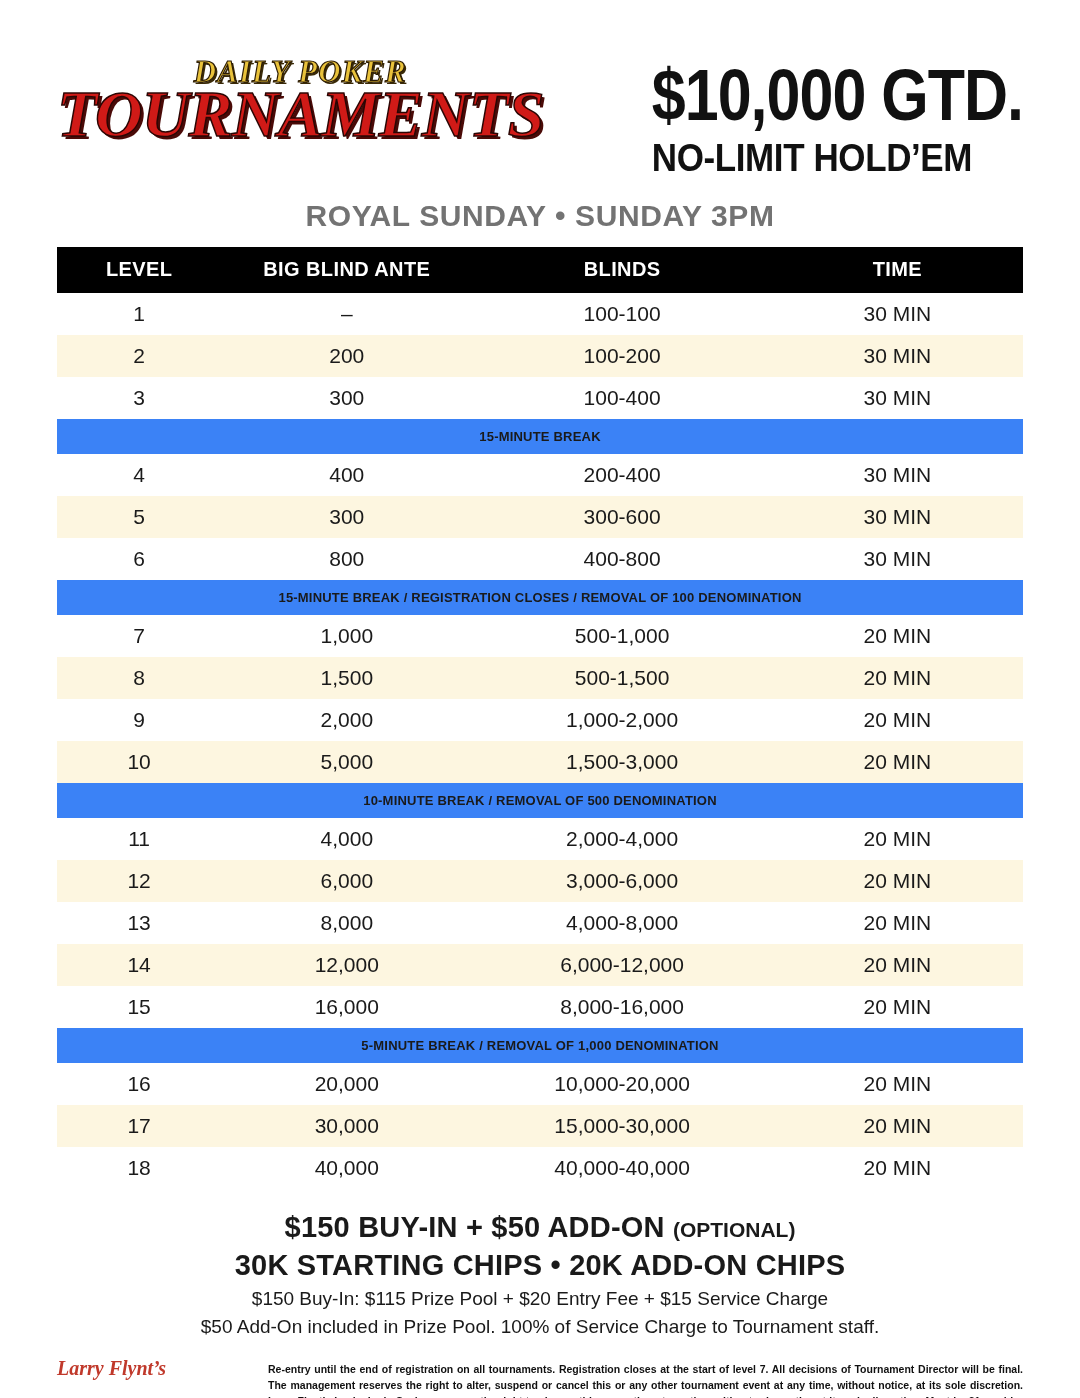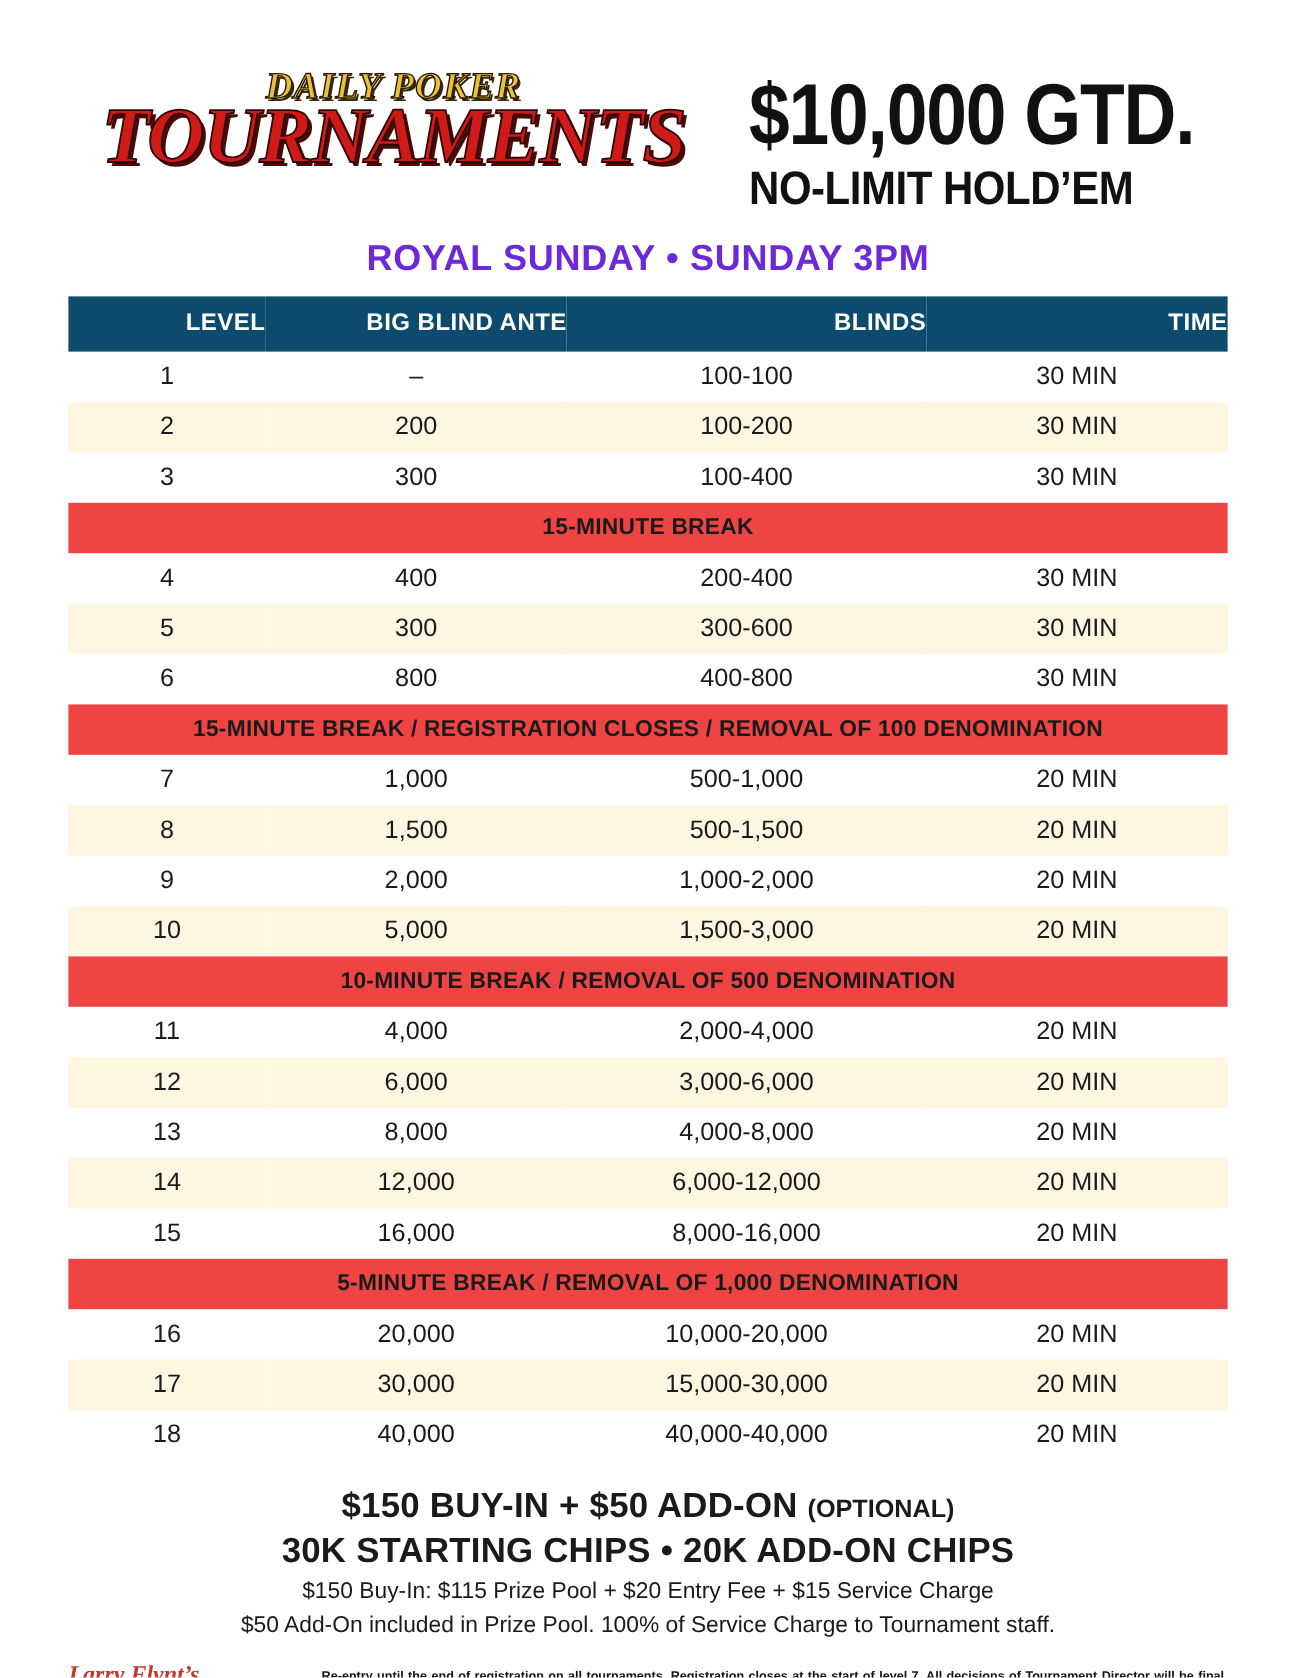--- a/index.html
+++ b/index.html
@@ -19,21 +19,21 @@
     width: 1080px;
     height: 1398px;
     box-sizing: border-box;
     padding: 0 57px;
   }
 
   
   .header {
     display: flex;
     align-items: flex-start;
-    justify-content: center;
+    justify-content: space-between;
     padding-top: 46px;
     gap: 53px;
   }
   .logo-block {
     text-align: center;
     padding-top: 10px;
   }
   .logo-daily {
     font-family: "Liberation Serif", serif;
     font-weight: bold;
@@ -80,50 +80,50 @@
     transform: scaleY(1.12);
     transform-origin: left top;
   }
 
   .event-title {
     text-align: center;
     font-weight: bold;
     font-size: 30px;
     letter-spacing: 0.6px;
     margin-top: 24px;
-    color: #6d28d9;
+    color: #737373;
   }
 
   
   table.sched {
     width: 100%;
     border-collapse: collapse;
     margin-top: 14px;
     table-layout: fixed;
   }
   table.sched th {
-    background: #0c4a6e;
+    background: #000000;
     color: #ffffff;
     font-size: 20px;
     font-weight: bold;
     letter-spacing: 0.4px;
     padding: 11px 0 12px 0;
-    text-align: right;
+    text-align: center;
   }
   table.sched td {
     font-size: 21px;
     text-align: center;
     padding: 9px 0 9px 0;
     color: #1a1a1a;
   }
   tr.alt td { background: #fdf6e0; }
   tr.breakrow td {
-    background: #ef4444;
-    font-weight: bold;
-    font-size: 19px;
+    background: #3b82f6;
+    font-weight: bold;
+    font-size: 13px;
     padding: 10px 0;
     letter-spacing: 0.2px;
   }
   col.c-level { width: 17%; }
   col.c-bba   { width: 26%; }
   col.c-blinds{ width: 31%; }
   col.c-time  { width: 26%; }
 
   
   .buyin {

